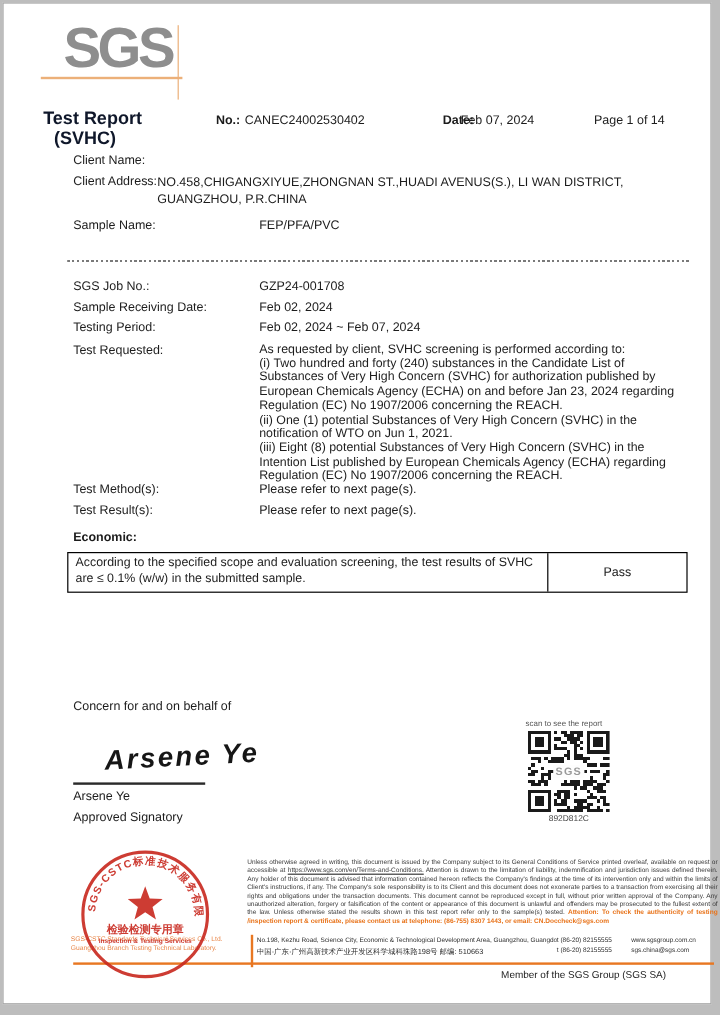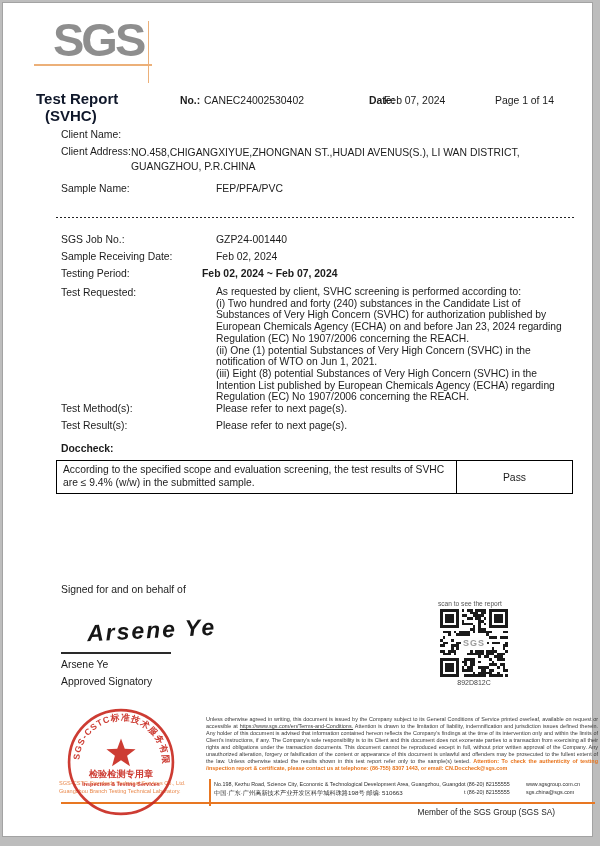--- a/index.html
+++ b/index.html
@@ -95,42 +95,42 @@
 
   <span class="abs t" style="left:58px;top:126px;">Client Name:</span>
   <span class="abs t" style="left:58px;top:143px;">Client Address:</span>
   <div class="abs wrapblock" style="left:128px;top:143px;">NO.458,CHIGANGXIYUE,ZHONGNAN ST.,HUADI AVENUS(S.), LI WAN DISTRICT,
 GUANGZHOU, P.R.CHINA</div>
   <span class="abs t" style="left:58px;top:180px;">Sample Name:</span>
   <span class="abs t" style="left:213px;top:180px;">FEP/PFA/PVC</span>
   <div class="abs dashline" style="left:53px;top:214px;width:519px;"></div>
 
   <span class="abs t" style="left:58px;top:231px;">SGS Job No.:</span>
-  <span class="abs t" style="left:213px;top:231px;">GZP24-001440</span>
+  <span class="abs t" style="left:213px;top:231px;">GZP24-001708</span>
   <span class="abs t" style="left:58px;top:248px;">Sample Receiving Date:</span>
   <span class="abs t" style="left:213px;top:248px;">Feb 02, 2024</span>
   <span class="abs t" style="left:58px;top:265px;">Testing Period:</span>
-  <span class="abs t" style="left:199px;top:265px;font-weight:bold;">Feb 02, 2024 ~ Feb 07, 2024</span>
+  <span class="abs t" style="left:213px;top:265px;">Feb 02, 2024 ~ Feb 07, 2024</span>
   <span class="abs t" style="left:58px;top:284px;">Test Requested:</span>
   <div class="abs para" style="left:213px;top:283px;">As requested by client, SVHC screening is performed according to:
  (i) Two hundred and forty (240) substances in the Candidate List of Substances of Very High Concern (SVHC) for authorization published by European Chemicals Agency (ECHA) on and before Jan 23, 2024 regarding Regulation (EC) No 1907/2006 concerning the REACH.
  (ii) One (1) potential Substances of Very High Concern (SVHC) in the notification of WTO on Jun 1, 2021.
  (iii) Eight (8) potential Substances of Very High Concern (SVHC) in the Intention List published by European Chemicals Agency (ECHA) regarding Regulation (EC) No 1907/2006 concerning the REACH.</div>
   <span class="abs t" style="left:58px;top:400px;">Test Method(s):</span>
   <span class="abs t" style="left:213px;top:400px;">Please refer to next page(s).</span>
   <span class="abs t" style="left:58px;top:417px;">Test Result(s):</span>
   <span class="abs t" style="left:213px;top:417px;">Please refer to next page(s).</span>
 
-  <span class="abs t b" style="left:58px;top:440px;">Doccheck:</span>
+  <span class="abs t b" style="left:58px;top:440px;">Economic:</span>
   <div class="abs sum-table" style="left:53px;top:457px;">
-    <div class="sum-left">According to the specified scope and evaluation screening, the test results of SVHC are ≤ 9.4% (w/w) in the submitted sample.</div>
+    <div class="sum-left">According to the specified scope and evaluation screening, the test results of SVHC are ≤ 0.1% (w/w) in the submitted sample.</div>
     <div class="sum-right">Pass</div>
   </div>
 
-  <span class="abs t" style="left:58px;top:581px;">Signed for and on behalf of</span>
+  <span class="abs t" style="left:58px;top:581px;">Concern for and on behalf of</span>
   <div class="abs sig-script" style="left:84px;top:614px;">Arsene Ye</div>
   <div class="abs sig-line" style="left:58px;top:649px;"></div>
   <span class="abs t" style="left:58px;top:656px;">Arsene Ye</span>
   <span class="abs t" style="left:58px;top:673px;">Approved Signatory</span>
 
   <span class="abs qr-caption" style="left:435px;top:597px;">scan to see the report</span>
   <div class="abs" style="left:437px;top:606px;width:68px;height:68px;">
     <svg width="68" height="68" viewBox="0 0 25 25" shape-rendering="crispEdges">
         <g fill="#1a1a1a">
           <rect x="8" y="0" width="1" height="1"></rect>

